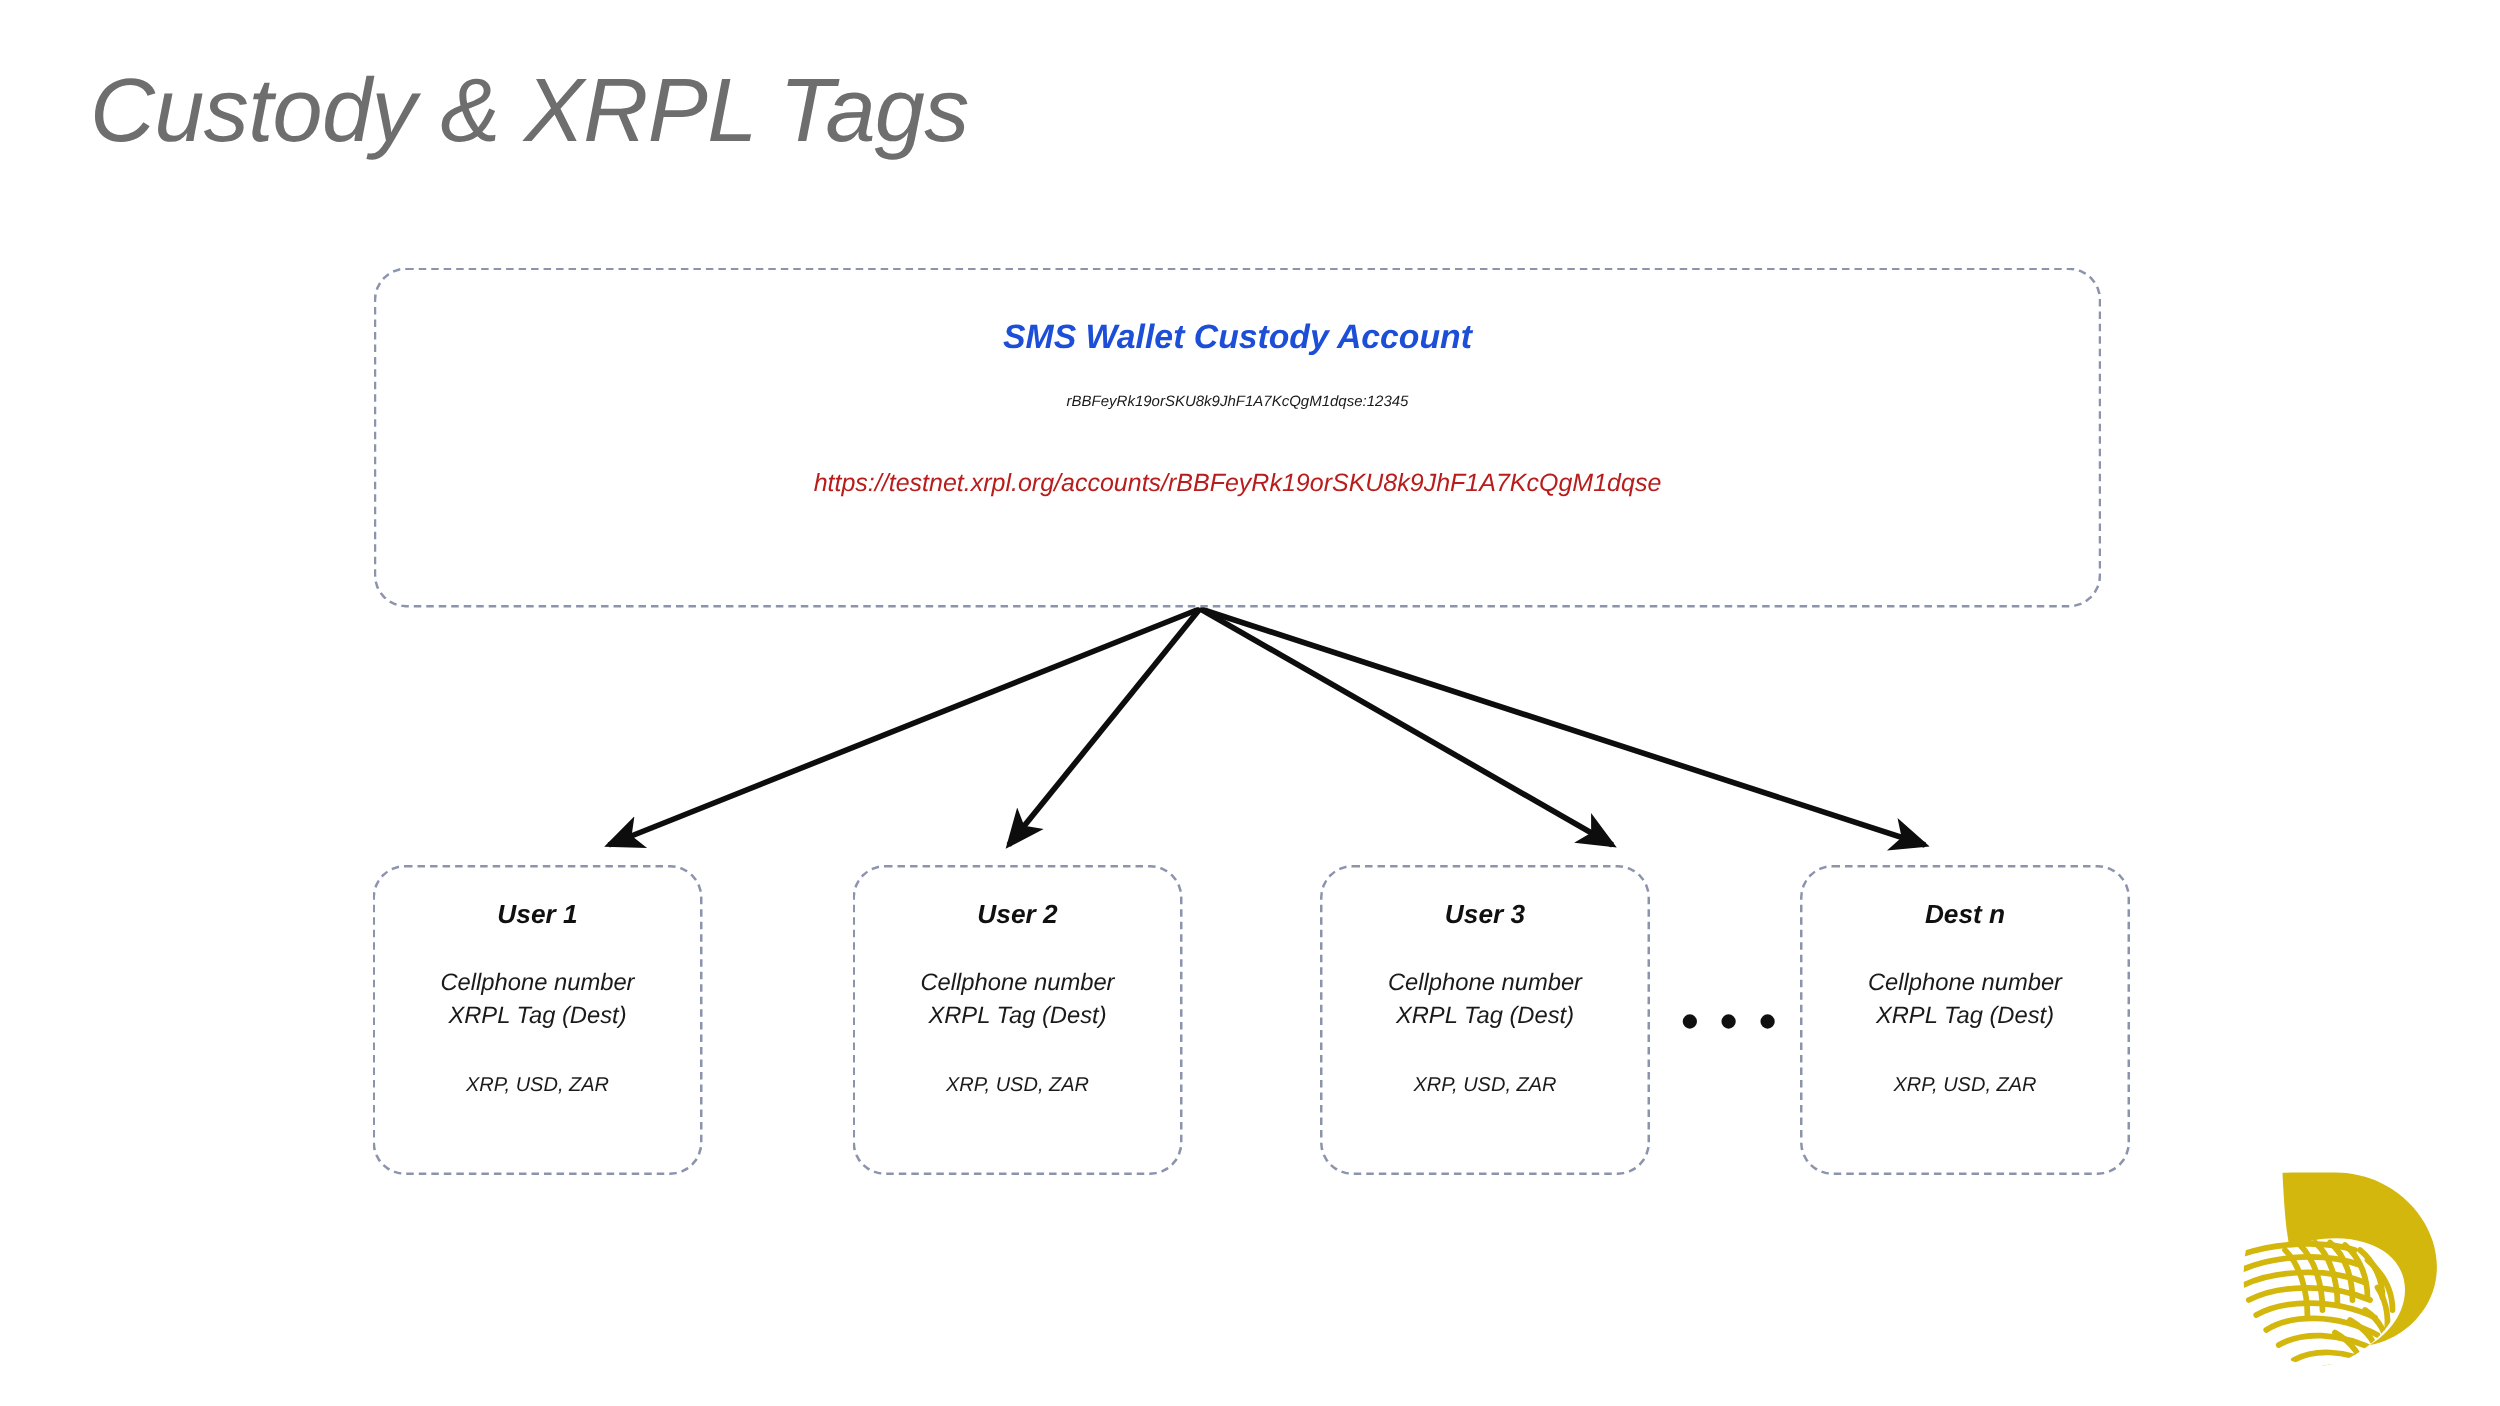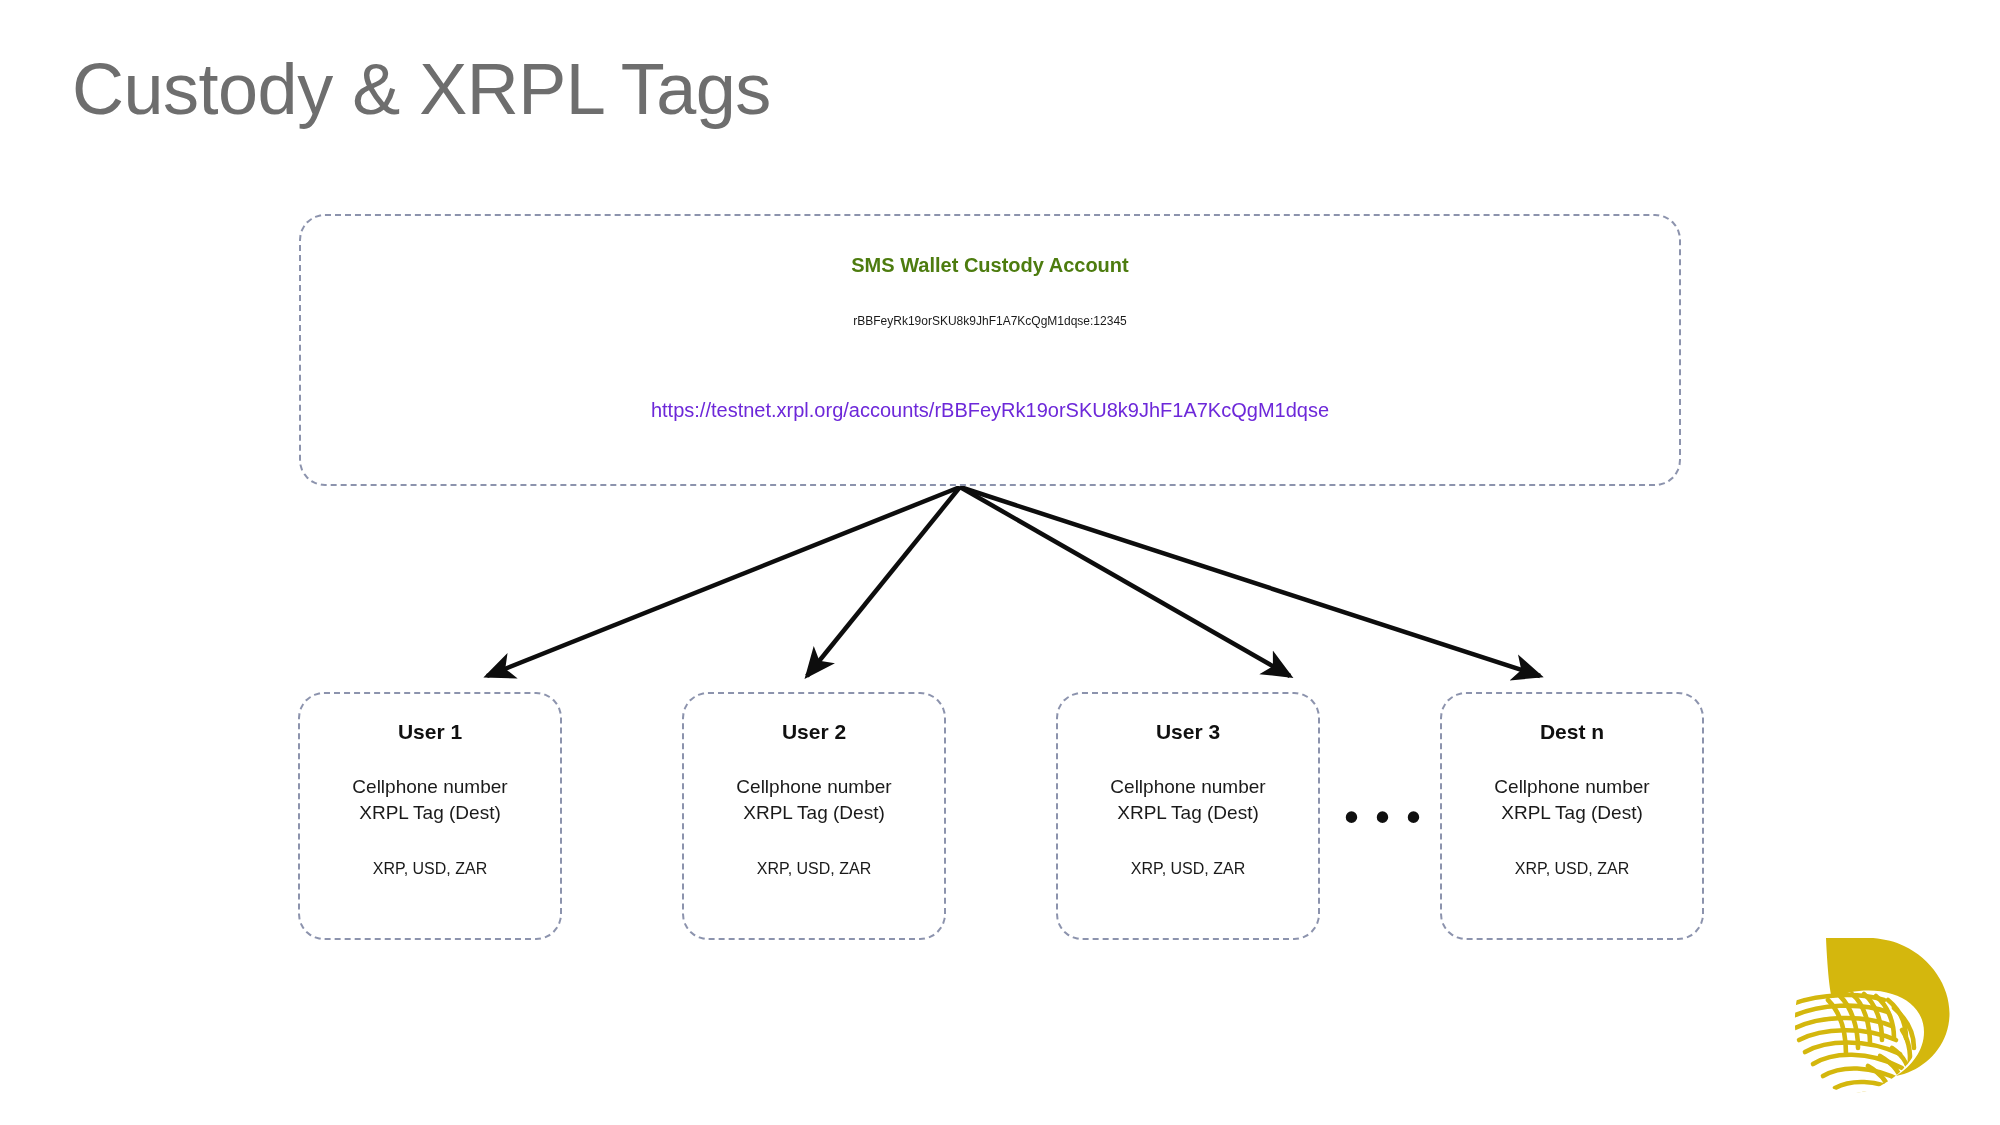--- a/index.html
+++ b/index.html
@@ -10,20 +10,21 @@
   }
   body {
     font-family: "Liberation Sans", sans-serif;
   }
   #slide {
     position: relative;
     width: 2000px;
     height: 1113px;
     background: #ffffff;
     overflow: hidden;
+    font-style: italic;
   }
 
   
   #slide-title {
     position: absolute;
     left: 72px;
     top: 48px;
     width: 1400px;
     font-family: "Liberation Sans", sans-serif;
     font-size: 72px;
@@ -62,44 +63,43 @@
     border: 2px dashed #8c93ad;
     border-radius: 26px;
     background: #ffffff;
   }
   .custody-title {
     position: absolute;
     left: 0;
     right: 0;
     top: 38px;
     text-align: center;
-    font-size: 20px;
+    font-size: 27px;
     font-weight: bold;
-    color: #4d7c0f;
+    color: #1d4ed8;
   }
   .custody-address {
     position: absolute;
     left: 0;
     right: 0;
     top: 98px;
     text-align: center;
     font-size: 12px;
     font-weight: 400;
     color: #1a1a1a;
   }
   .custody-url {
     position: absolute;
     left: 0;
     right: 0;
     top: 160px;
     text-align: center;
     font-size: 20px;
     font-weight: 400;
-    color: #6d28d9;
-    margin-top: 23px;
+    color: #b91c1c;
   }
 
   
   .user-box {
     position: absolute;
     top: 692px;
     width: 264px;
     height: 248px;
     box-sizing: border-box;
     border: 2px dashed #8c93ad;

